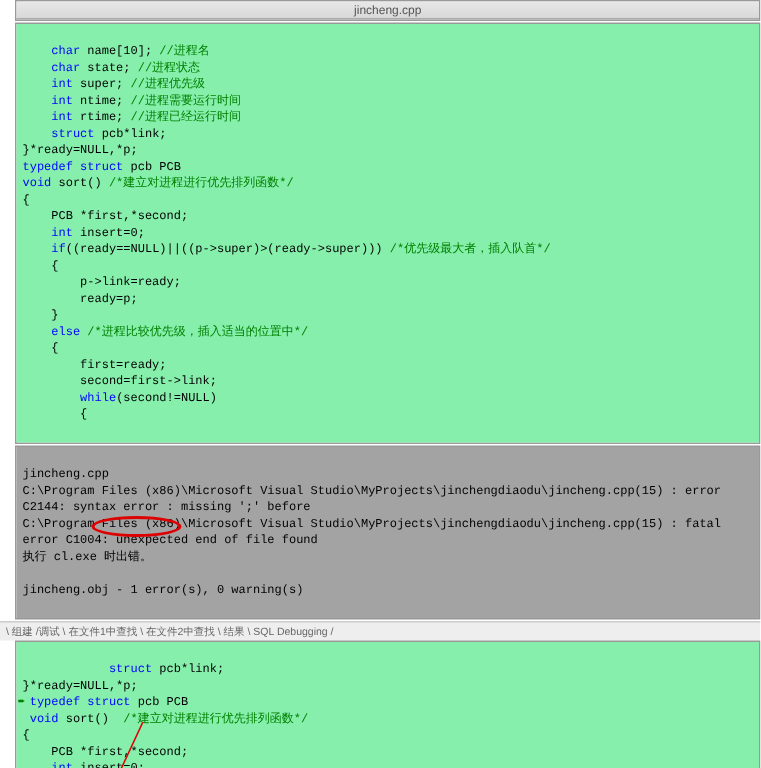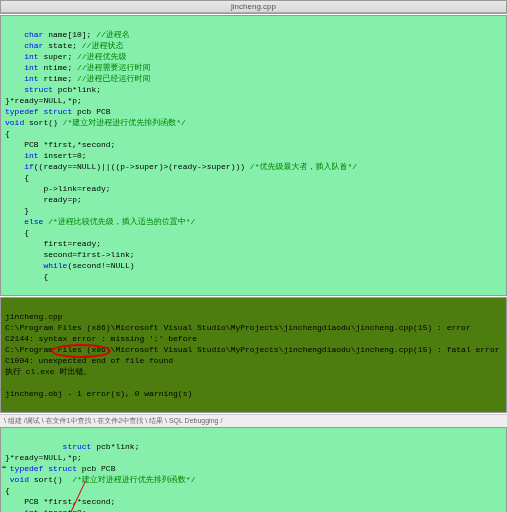--- a/index.html
+++ b/index.html
@@ -1,20 +1,20 @@
 <!DOCTYPE html>
 <html><head>
 <meta charset="utf-8">
 <style>
 * { margin: 0; padding: 0; box-sizing: border-box; }
 body { font-family: Consolas, "Courier New", monospace; font-size: 8px; background: #fff; width: 507px; }
-.panel { border: 1px solid #999; margin-bottom: 1px; }
+.panel { border: 1px solid #999; margin-bottom: 1px; margin-left: 10px; }
 .title-bar { background: linear-gradient(#e8e8e8, #d8d8d8); padding: 1px 4px; font-size: 8px; color: #555; border-bottom: 1px solid #aaa; font-family: Tahoma, sans-serif; }
 .code-area { background: #86efac; padding: 2px 4px; line-height: 11px; white-space: pre; overflow: hidden; }
-.output-area { background: #4d7c0f; padding: 2px 4px; line-height: 11px; font-size: 8px; white-space: pre-wrap; }
+.output-area { background: #a3a3a3; padding: 2px 4px; line-height: 11px; font-size: 8px; white-space: pre-wrap; }
 .kw { color: #0000ff; }
 .cm { color: #008000; }
 .tabs { background: #eee; padding: 1px 4px; font-size: 7px; color: #666; border-top: 1px solid #ccc; font-family: Tahoma, sans-serif; }
 .circle { position: absolute; border: 2px solid #d00; border-radius: 50%; width: 60px; height: 14px; pointer-events: none; }
 .arrow-line { position: absolute; background: #d00; height: 1px; transform-origin: left center; pointer-events: none; }
 .arrow-marker { position: absolute; left: 1px; color: #008000; font-size: 8px; }
 </style>
 </head>
 <body>
 

